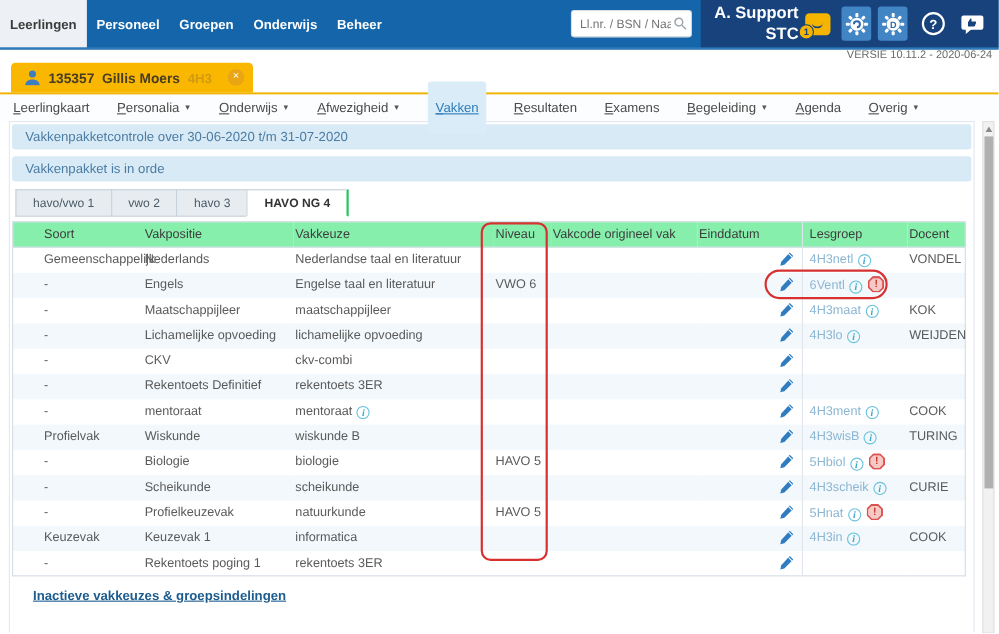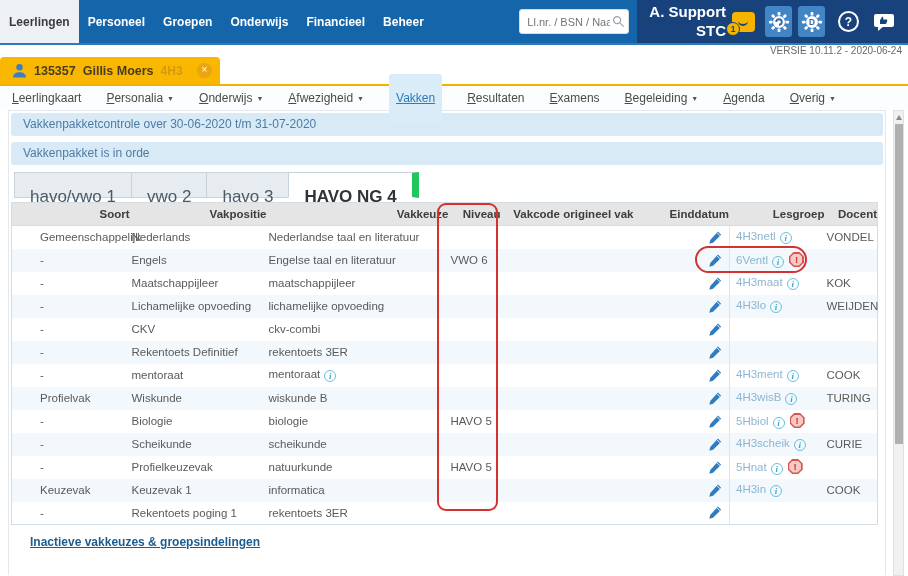--- a/index.html
+++ b/index.html
@@ -39,21 +39,21 @@
   .roundicon { width:21px; height:21px; border:2px solid #fff; border-radius:50%; color:#fff;
             font-size:12px; font-weight:bold; display:flex; align-items:center;
             justify-content:center; margin:0 7px; cursor:pointer; }
   .plainicon { margin:0 7px; cursor:pointer; display:flex; align-items:center; }
 
   
   .version { height:12px; font-size:10px; color:#6a6a6a; text-align:right; padding-right:6px;
              line-height:12px; }
 
   
-  .tabrow { height:27px; display:flex; }
+  .tabrow { height:27px; display:flex;padding-left:10px; }
   .studenttab { width:220px; background:#f9b700; border-radius:4px 4px 0 0; display:flex;
                 align-items:center; gap:7px; padding:0 8px 0 12px; cursor:pointer; }
   .studenttab .num, .studenttab .name { font-size:12.5px; color:#473d25; font-weight:bold; }
   .studenttab .grp { font-size:12px; color:#d49a10; font-weight:bold; }
   .closebtn { margin-left:auto; width:15px; height:15px; border-radius:50%; background:#e9a513;
               color:#fff; font-size:10px; line-height:14px; text-align:center; cursor:pointer; }
   .yellowline { height:2px; background:#f0b400; }
 
   
   .submenu { height:24px; display:flex; align-items:center; gap:25px; padding-left:12px;
@@ -65,41 +65,41 @@
   .mitem.active { background:#d9ecf8; border-radius:3px; padding:17px 7px; }
   .mitem.active .lbl { color:#2e7cba; text-decoration:underline; }
 
   
   .panel { margin-left:8px; width:878px; border:1px solid #e2e8ee; border-bottom:none;
            padding:2px 2px 0 2px; min-height:465px; }
   .notice { height:23px; background:#d8eaf6; border-radius:3px; font-size:12px; color:#4c7ca3;
             line-height:23px; padding-left:12px; margin-bottom:6px; }
 
   .ptabs { display:flex; margin:7px 0 0 3px; }
-  .ptab { height:25px; line-height:24px; padding:12px 15px; font-size:17px; color:#4a5a66;
+  .ptab { height:25px; line-height:24px; padding:0 15px; font-size:11px; color:#4a5a66;
           background:#e7ecf1; border:1px solid #c8d2da; border-right:none; cursor:pointer; }
   .ptab:last-child { border-right:1px solid #c8d2da; }
-  .ptab.active { background:#fff; color:#333; border-right:7px solid #22c55e;
+  .ptab.active { background:#fff; color:#333; border-right:2px solid #22c55e;
                  border-bottom-color:#fff; font-weight:bold; }
 
   .period { height:25px; display:flex; align-items:center; font-size:12px; color:#5c6670;
             padding-left:7px; }
   .datebox { margin-left:38px; border:1px solid #e8c66a; background:#fffdf4; border-radius:3px;
              padding:2px 7px; font-size:11.5px; color:#444; width:72px; text-align:center;
              font-family:"Liberation Sans","DejaVu Sans",sans-serif; height:19px; }
   .calicon { margin-left:5px; cursor:pointer; display:flex; }
 
   
   .tablewrap { position:relative; margin-top:4px; width:868px; }
   table.vak { border-collapse:collapse; width:866px; table-layout:fixed; }
   table.vak th, table.vak td { height:23px; padding:0 0 0 2px; font-size:11.5px;
             text-align:left; white-space:nowrap; overflow:visible; }
   table.vak { border:1px solid #d4dce4; }
-  table.vak th { color:#3d3d3d; font-weight:bold; border-top:1px solid #d4dce4;
-            border-bottom:1px solid #d4dce4; background:#e5e5e5;text-align:right; }
+  table.vak th { color:#3d3d3d; font-weight:normal; border-top:1px solid #d4dce4;
+            border-bottom:1px solid #d4dce4; background:#86efac; }
   table.vak td { color:#5a5a5a; }
   table.vak tbody tr:nth-child(even) td { background:#f2f8fc; }
   .c-soort { padding-left:28px !important; }
   .c-lesgroep { border-left:1px solid #dfe5ea; padding-left:6px !important; }
   .c-eind { text-align:right !important; padding-right:6px !important; }
   .lg { color:#8cb6d2; cursor:pointer; }
   .infoicon { display:inline-block; width:12px; height:12px; border:1px solid #67c1dc;
               border-radius:50%; color:#3aa7cc; font-size:9px; line-height:11px; text-align:center;
               font-family:"Liberation Serif","DejaVu Serif",serif; font-style:italic;
               font-weight:bold; margin-left:4px; vertical-align:-1px; cursor:pointer; }
@@ -133,21 +133,20 @@
 <body>
 
 <div class="page">
 
   <header class="topbar">
     <nav class="mainnav" id="mainnav">
         <div class="navitem active">Leerlingen</div>
         <div class="navitem">Personeel</div>
         <div class="navitem">Groepen</div>
         <div class="navitem">Onderwijs</div>
-        <div class="navitem">Financieel</div>
         <div class="navitem">Beheer</div>
       </nav>
     <div class="topbar-right">
       <div class="searchwrap">
         <input placeholder="Ll.nr. / BSN / Naam" style="">
         <svg width="13" height="13" viewBox="0 0 14 14">
           <circle cx="5.5" cy="5.5" r="3.8" fill="none" stroke="#9aa4ad" stroke-width="1.4"></circle>
           <line x1="8.5" y1="8.5" x2="12.5" y2="12.5" stroke="#9aa4ad" stroke-width="1.4"></line>
         </svg>
       </div>

